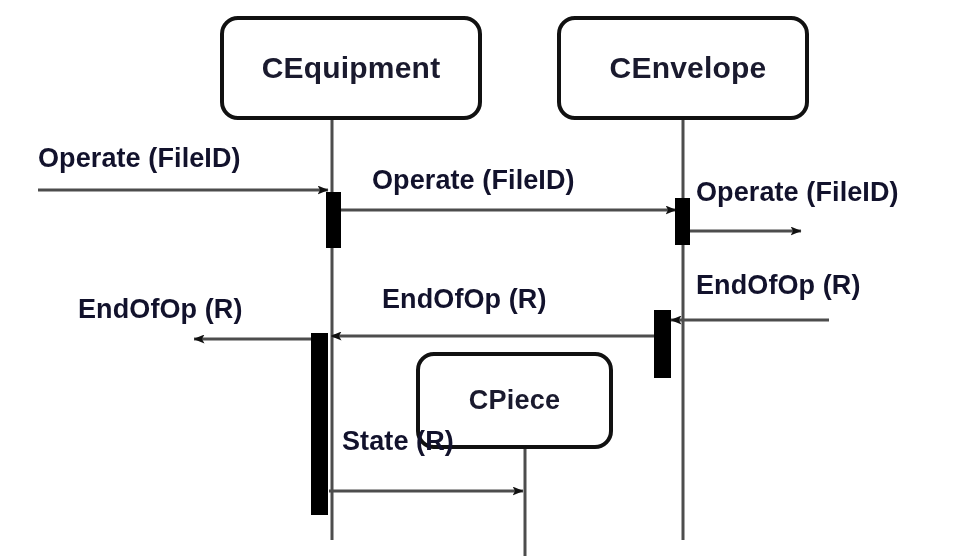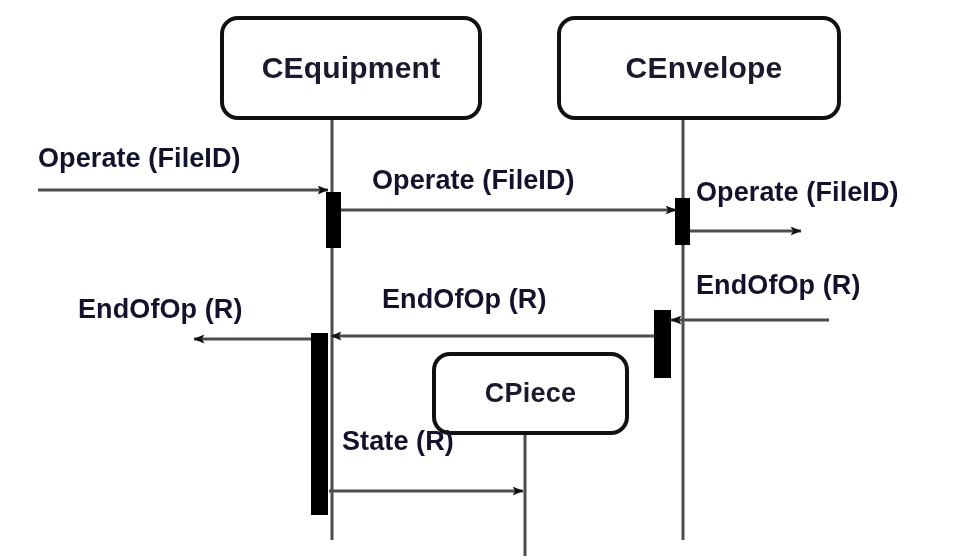--- a/index.html
+++ b/index.html
@@ -83,24 +83,24 @@
         <rect x="291" y="333" width="17" height="182" fill="#000000"></rect>
         <rect x="655" y="198" width="15" height="47" fill="#000000"></rect>
         <rect x="634" y="310" width="17" height="68" fill="#000000"></rect>
       </g>
   </svg>
 
   <div id="boxes-layer">
       <div class="lifeline-box" style="left: 200px; top: 16px; width: 262px; height: 104px;">
         <span class="box-label" style="font-size: 30px;">CEquipment</span>
       </div>
-      <div class="lifeline-box" style="left: 537px; top: 16px; width: 284px; height: 104px; padding-left: 10px;">
+      <div class="lifeline-box" style="left: 537px; top: 16px; width: 252px; height: 104px; padding-left: 10px;">
         <span class="box-label" style="font-size: 30px;">CEnvelope</span>
       </div>
-      <div class="lifeline-box" style="left: 412px; top: 352px; width: 197px; height: 83px;">
+      <div class="lifeline-box" style="left: 396px; top: 352px; width: 197px; height: 97px;">
         <span class="box-label" style="font-size: 27px;">CPiece</span>
       </div>
     </div>
   <div id="labels-layer">
       <div class="msg-label" style="left: 18px; top: 143px; font-size: 27px;">Operate (FileID)</div>
       <div class="msg-label" style="left: 352px; top: 165px; font-size: 27px;">Operate (FileID)</div>
       <div class="msg-label" style="left: 676px; top: 177px; font-size: 27px;">Operate (FileID)</div>
       <div class="msg-label" style="left: 676px; top: 270px; font-size: 27px;">EndOfOp (R)</div>
       <div class="msg-label" style="left: 362px; top: 284px; font-size: 27px;">EndOfOp (R)</div>
       <div class="msg-label" style="left: 58px; top: 294px; font-size: 27px;">EndOfOp (R)</div>

